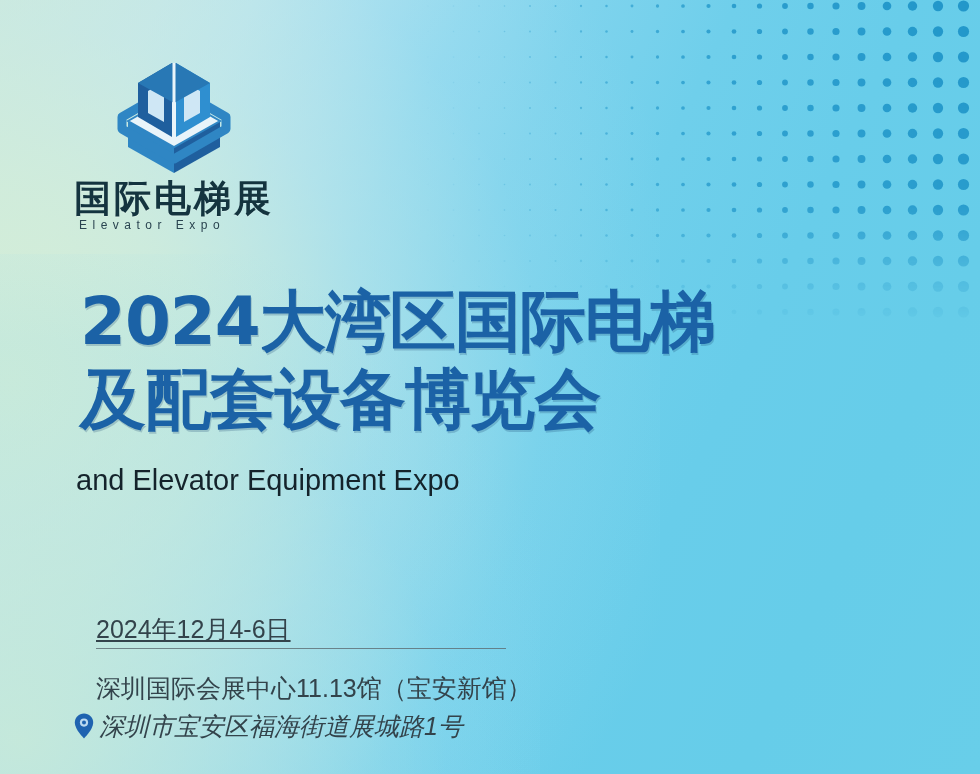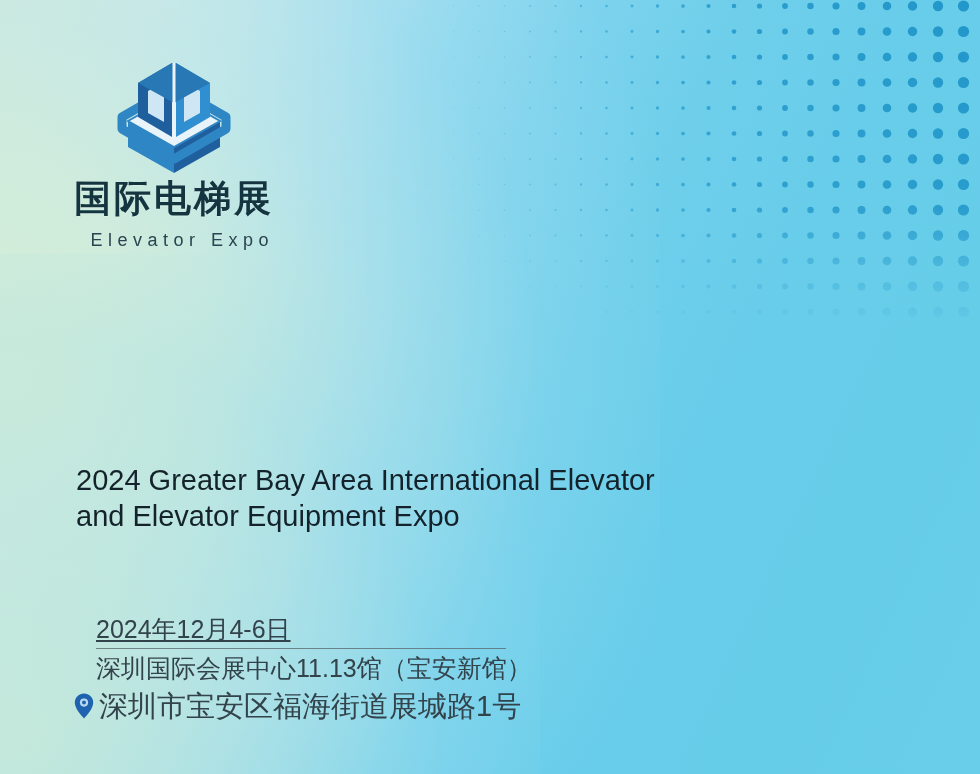--- a/index.html
+++ b/index.html
@@ -92,23 +92,23 @@
     font-family: "DejaVu Serif", "Liberation Serif", serif;
     font-weight: 700;
     font-size: 37px;
     letter-spacing: 3px;
     color: #14343f;
     line-height: 1.05;
     text-shadow: 0 1px 0 rgba(255,255,255,0.25);
   }
 
   #logo-en {
-    margin-top: 12px;
-    text-align: right;
-    font-size: 18px;
+    margin-top: 0;
+    text-align: left;
+    font-size: 12px;
     letter-spacing: 5.5px;
     color: #2a4450;
     text-indent: 5px;
   }
 
   
   #headline {
     position: absolute;
     left: 80px;
     top: 283px;
@@ -162,21 +162,21 @@
     margin-left: 22px;
     margin-top: 2px;
     width: 410px;
     height: 1px;
     background: #5c6b72;
     opacity: 0.8;
   }
 
   #venue-row {
     margin-left: 22px;
-    margin-top: 2px;
+    margin-top: 22px;
     font-size: 25px;
     line-height: 34px;
     color: #33434b;
     white-space: nowrap;
   }
 
   #address-row {
     display: flex;
     align-items: center;
     margin-top: 4px;
@@ -184,23 +184,24 @@
   }
 
   #pin-icon {
     width: 20px;
     height: 26px;
     flex: 0 0 auto;
     margin-right: 5px;
   }
 
   #address-text {
-    font-size: 29px;
+    font-size: 25px;
     line-height: 34px;
     color: #33434b;
+    font-style: italic;
   }
 </style>
 </head>
 <body>
 
 <div id="poster">
 
   <div id="wash-left"></div>
   <div id="wash-bottomleft"></div>
 
@@ -538,23 +539,26 @@
 
       <path d="M30 28 L64 8 L68 8 L102 28 L66 48 Z" fill="#2878b5"></path>
 
       <rect x="64.5" y="8" width="3" height="80" fill="#e9f4fa"></rect>
     </svg>
 
     <div id="logo-cn">国际电梯展</div>
     <div id="logo-en">Elevator Expo</div>
   </div>
 
+  <div id="headline">
+    <div class="headline-line">2024大湾区国际电梯</div>
+    <div class="headline-line">及配套设备博览会</div>
+  </div>
 
   <div id="subtitle">
-    <div class="subtitle-line">2024 Greater Bay Area International Elevator</div>
     <div class="subtitle-line">and Elevator Equipment Expo</div>
   </div>
 
   <div id="details">
 
     <div id="date-row">2024年12月4-6日</div>
     <div id="date-rule"></div>
 
     <div id="venue-row">深圳国际会展中心11.13馆（宝安新馆）</div>
 

